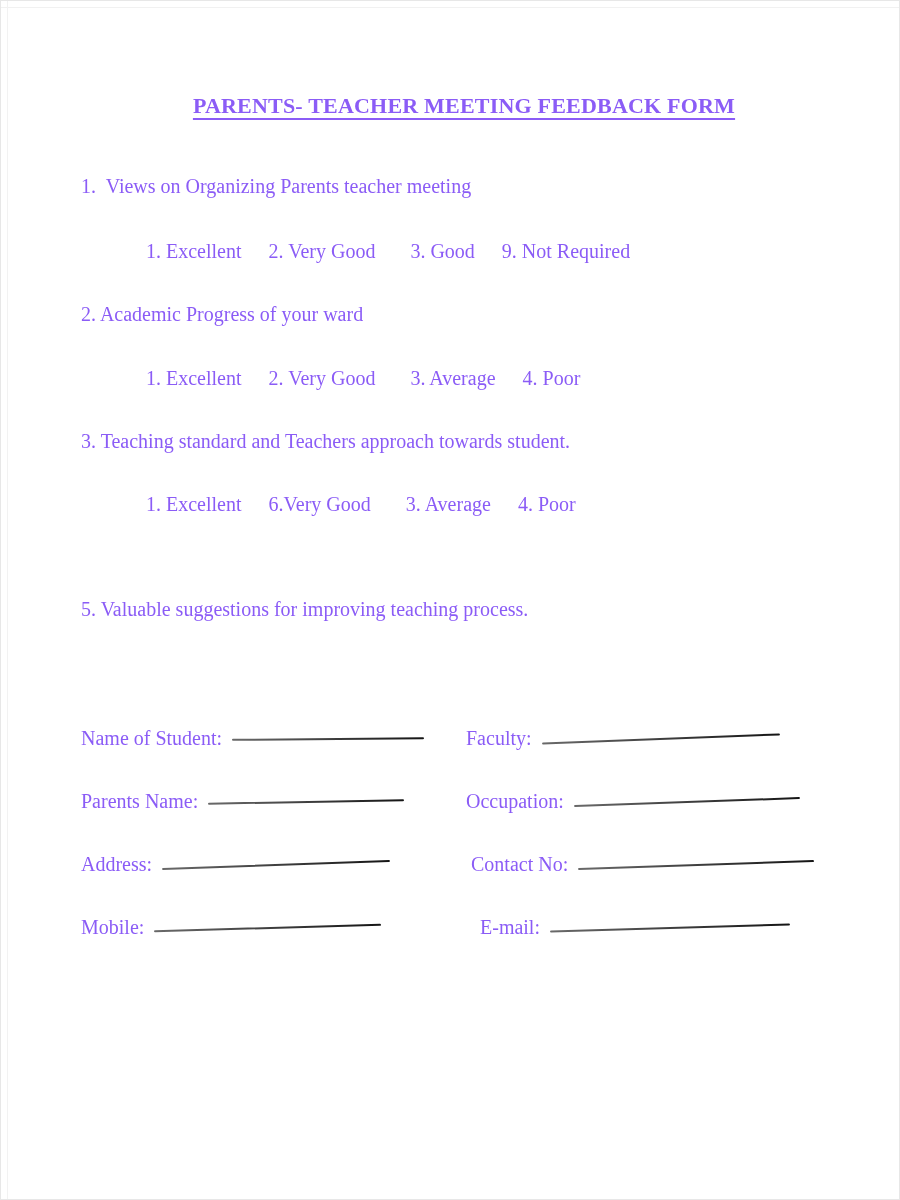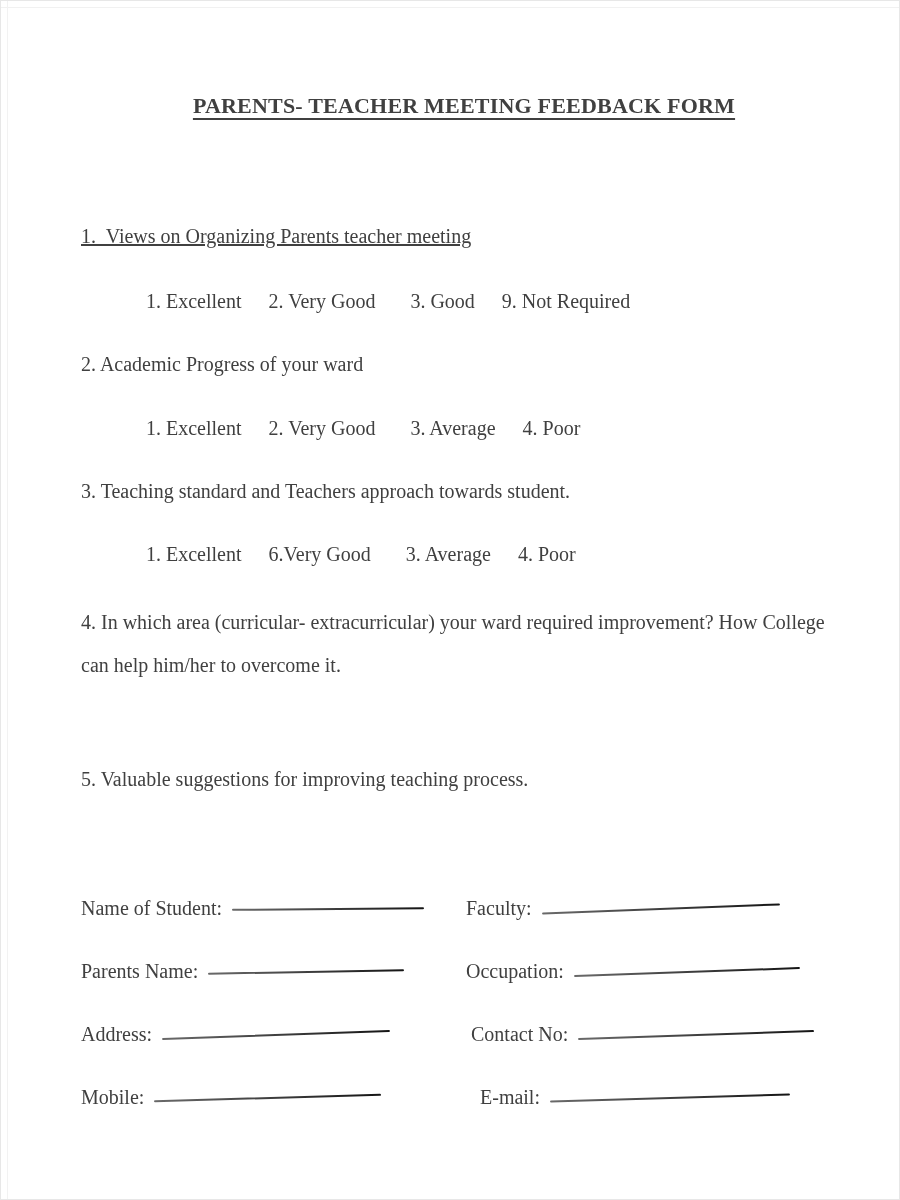--- a/index.html
+++ b/index.html
@@ -3,21 +3,21 @@
 <meta charset="utf-8">
 <style>
   html,body{margin:0;padding:0;background:#ffffff;}
   .sheet{
     position:relative;
     width:900px;height:1200px;
     background:#ffffff;
     border:1px solid #e7e7e7;
     box-sizing:border-box;
     font-family:"Liberation Serif","DejaVu Serif",serif;
-    color:#404040;
+    color:#8b5cf6;
     padding:0 52px 0 80px;
     overflow:hidden;
   }
   .frame-top{position:absolute;left:0;right:0;top:6px;border-top:1px solid #f1f1f1;}
   .frame-left{position:absolute;top:0;bottom:0;left:6px;border-left:1px solid #f2f2f2;}
   h1.title{
     margin:90px 0 0 0;
     font-size:22px;
     line-height:30px;
     font-weight:bold;
@@ -26,21 +26,21 @@
     text-decoration:underline;
     text-decoration-thickness:2px;
     text-underline-offset:5px;
   }
   .q{
     margin:0;
     font-size:20px;
     line-height:26px;
     white-space:pre-wrap;
   }
-  .q1{margin-top:102px;text-decoration:underline;}
+  .q1{margin-top:52px;}
   .opts{margin:39px 0 0 0;padding-left:65px;font-size:20px;line-height:26px;}
   .opts span{margin-right:22px;}
   .opts span:nth-child(2){margin-right:30px;margin-top:40px;}
   .opts span:last-child{margin-right:0;}
   .q2{margin-top:37px;}
   .opts2{margin-top:38px;}
   .q3{margin-top:37px;}
   .opts3{margin-top:37px;}
   .q4{margin-top:34px;line-height:43px;max-width:784px;}
   .q5{margin-top:79px;}
@@ -92,21 +92,20 @@
   </p>
 
   <p class="q q3">3. Teaching standard and Teachers approach towards student.</p>
   <p class="opts opts3">
     <span>1. Excellent</span>
     <span>6.Very Good</span>
     <span>3. Average</span>
     <span>4. Poor</span>
   </p>
 
-  <p class="q q4">4. In which area (curricular- extracurricular) your ward required improvement? How College can help him/her to overcome it.</p>
 
   <p class="q q5">5. Valuable suggestions for improving teaching process.</p>
 
   <div class="fields">
     <div class="frow">
       <div class="fcell left">
         <span class="flabel">Name of Student:</span><span class="fline l0"></span>
       </div>
       <div class="fcell right">
         <span class="flabel">Faculty:</span><span class="fline r0"></span>

